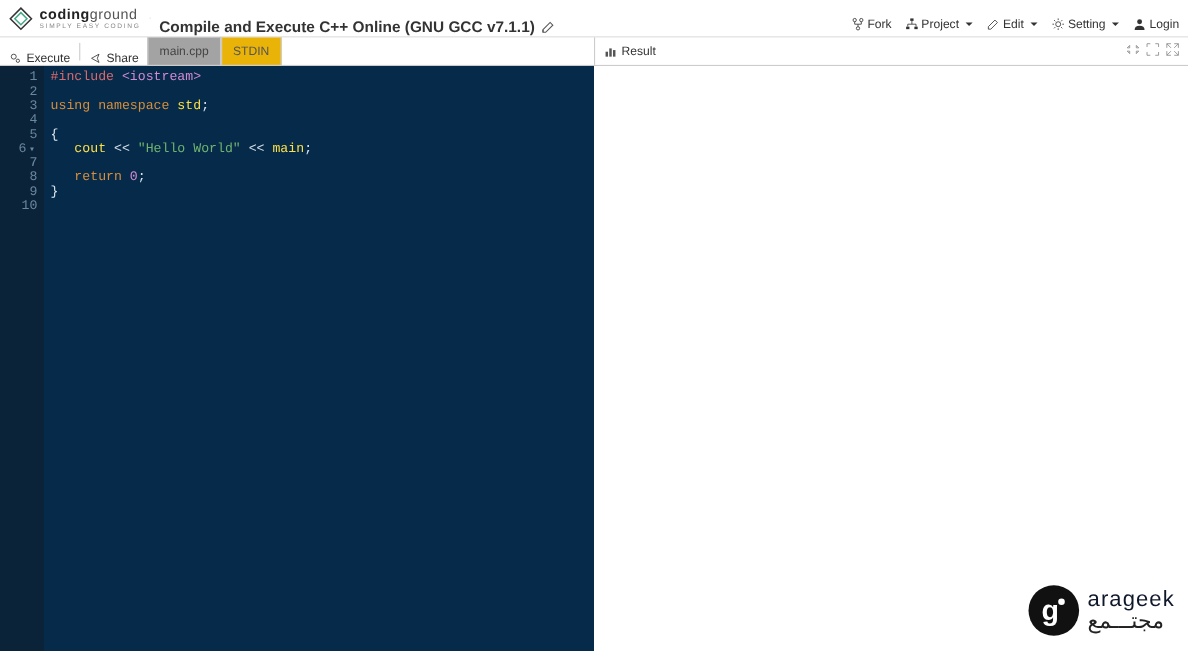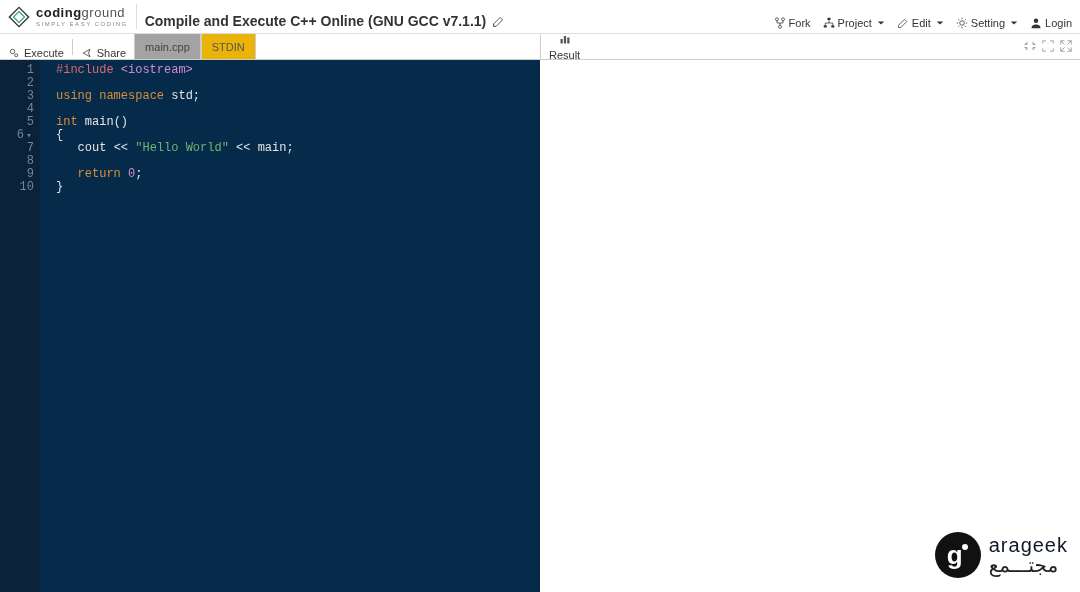--- a/index.html
+++ b/index.html
@@ -1,51 +1,51 @@
 <!DOCTYPE html>
 <html><head>
 <meta charset="utf-8">
 <style>
   * { box-sizing: border-box; margin: 0; padding: 0; }
   body { font-family: Arial, Helvetica, sans-serif; font-size: 13px; color: #333; background: #fff; width: 1080px; height: 592px; overflow: hidden; position: relative; }
-  .header { display: flex; align-items: flex-end; height: 34px; border-bottom: 1px solid #ddd; padding: 4px 8px; gap: 8px; }
+  .header { display: flex; align-items: flex-start; height: 34px; border-bottom: 1px solid #ddd; padding: 16px 8px; gap: 8px; }
   .logo { display: flex; align-items: center; gap: 6px; padding-right: 8px; border-right: 1px solid #ddd; height: 100%; }
   .logo svg { width: 22px; height: 22px; }
   .logo-text { display: flex; flex-direction: column; line-height: 1; }
   .logo-title { font-weight: bold; font-size: 13px; letter-spacing: .5px; }
   .logo-title .black { color: #222; }
   .logo-title .reg  { color: #555; font-weight: normal; }
   .logo-sub { font-size: 6px; color: #888; letter-spacing: 1.5px; margin-top: 2px;}
   .page-title { font-size: 14px; font-weight: bold; color: #333; flex: 1; display: flex; align-items: center; gap: 6px;}
   .edit-icon { color: #555; }
   .top-actions { display: flex; align-items: center; gap: 12px; font-size: 11px; color: #333; }
   .top-action { display: flex; align-items: center; gap: 3px; cursor: pointer; }
   .caret { margin-left: 2px; }
   .toolbar { display: flex; align-items: center; height: 26px; border-bottom: 1px solid #ccc; font-size: 11px; }
   .tool-left { display: flex; align-items: center; gap: 0; height: 100%; width:540px;}
   .btn { display: flex; align-items: flex-end; gap: 4px; padding: 0 8px; height: 100%; cursor: pointer; color: #333; }
   .sep { width:1px; height:16px; background:#ccc;}
   .tab { display: flex; align-items: center; padding: 0 10px; height: 100%; border-right: 1px solid #ccc; border-left: 1px solid #ccc; color: #555; cursor:pointer; background:#eab308;}
   .tab.first { border-left:1px solid #ccc;}
   .tab.active { background: #a3a3a3; color:#444; }
   .result-bar { display:flex; align-items:center; justify-content:space-between; flex:1; padding:0 8px; height:100%; border-left:1px solid #ccc;}
-  .result-left{display:flex; align-items:center; gap:4px;flex-direction:column;}
+  .result-left{display:flex; align-items:center; gap:4px;}
   .result-right{display:flex; gap:6px; color:#888;}
   .result-right span{cursor:pointer;}
   .main { display:flex; height: calc(592px - 34px - 26px); }
   .editor { width: 540px; background:#062a49; display:flex; position:relative;}
   .gutter { width:40px; background:#0a2338; color:#6a87a0; font-family: Consolas, "Courier New", monospace; font-size:12px; text-align:right; padding:4px 6px 4px 0; line-height:13px;}
   .gutter div{height:13px;}
   .foldmark{font-size:9px;display:inline-block;width:10px;text-align:center;color:#6a87a0;}
-  .code { flex:1; font-family: Consolas, "Courier New", monospace; font-size:12px; padding:4px 0 4px 16px; line-height:13px; color:#d9e3ec;}
+  .code { flex:1; font-family: Consolas, "Courier New", monospace; font-size:12px; padding:4px 0 4px 6px; line-height:13px; color:#d9e3ec;}
   .code div{height:13px; white-space:pre;}
   .tok-pre   { color:#d86a6e; }
   .tok-inc   { color:#d28bd2; }
   .tok-kw    { color:#d68f3e; }
-  .tok-id    { color:#e5e5e5; }
+  .tok-id    { color:#fde047; }
   .tok-type  { color:#d68f3e; }
   .tok-str   { color:#6fb36f; }
   .tok-num   { color:#d28bd2; }
   .tok-pun   { color:#d9e3ec; }
   .output { flex:1; background:#fff; position:relative;}
   .watermark { position:absolute; right:12px; bottom:14px; display:flex; align-items:center; gap:8px;}
   .wm-circle { width:46px;height:46px;border-radius:50%;background:#111;display:flex;align-items:center;justify-content:center;}
   .wm-g { font-family: Arial; font-weight:bold; color:#fff; font-size:26px;}
   .wm-g-dot{ width:6px;height:6px;background:#fff;border-radius:50%; position:relative; top:-8px; left:-1px;}
   .wm-text { display:flex; flex-direction:column; line-height:1;}
@@ -185,21 +185,20 @@
       <div>7</div>
       <div>8</div>
       <div>9</div>
       <div>10</div>
     </div>
     <div class="code">
       <div><span class="tok-pre">#include</span> <span class="tok-inc">&lt;iostream&gt;</span></div>
       <div></div>
       <div><span class="tok-kw">using</span> <span class="tok-kw">namespace</span> <span class="tok-id">std</span><span class="tok-pun">;</span></div>
       <div></div>
-      <div><span class="tok-type">int</span> <span class="tok-id">main</span><span class="tok-pun">()</span></div>
       <div><span class="tok-pun">{</span></div>
       <div>   <span class="tok-id">cout</span> <span class="tok-pun">&lt;&lt;</span> <span class="tok-str">"Hello World"</span> <span class="tok-pun">&lt;&lt;</span> <span class="tok-id">main</span><span class="tok-pun">;</span></div>
       <div>   </div>
       <div>   <span class="tok-kw">return</span> <span class="tok-num">0</span><span class="tok-pun">;</span></div>
       <div><span class="tok-pun">}</span></div>
     </div>
   </div>
   <div class="output">
     <div class="watermark">
       <div class="wm-circle">

